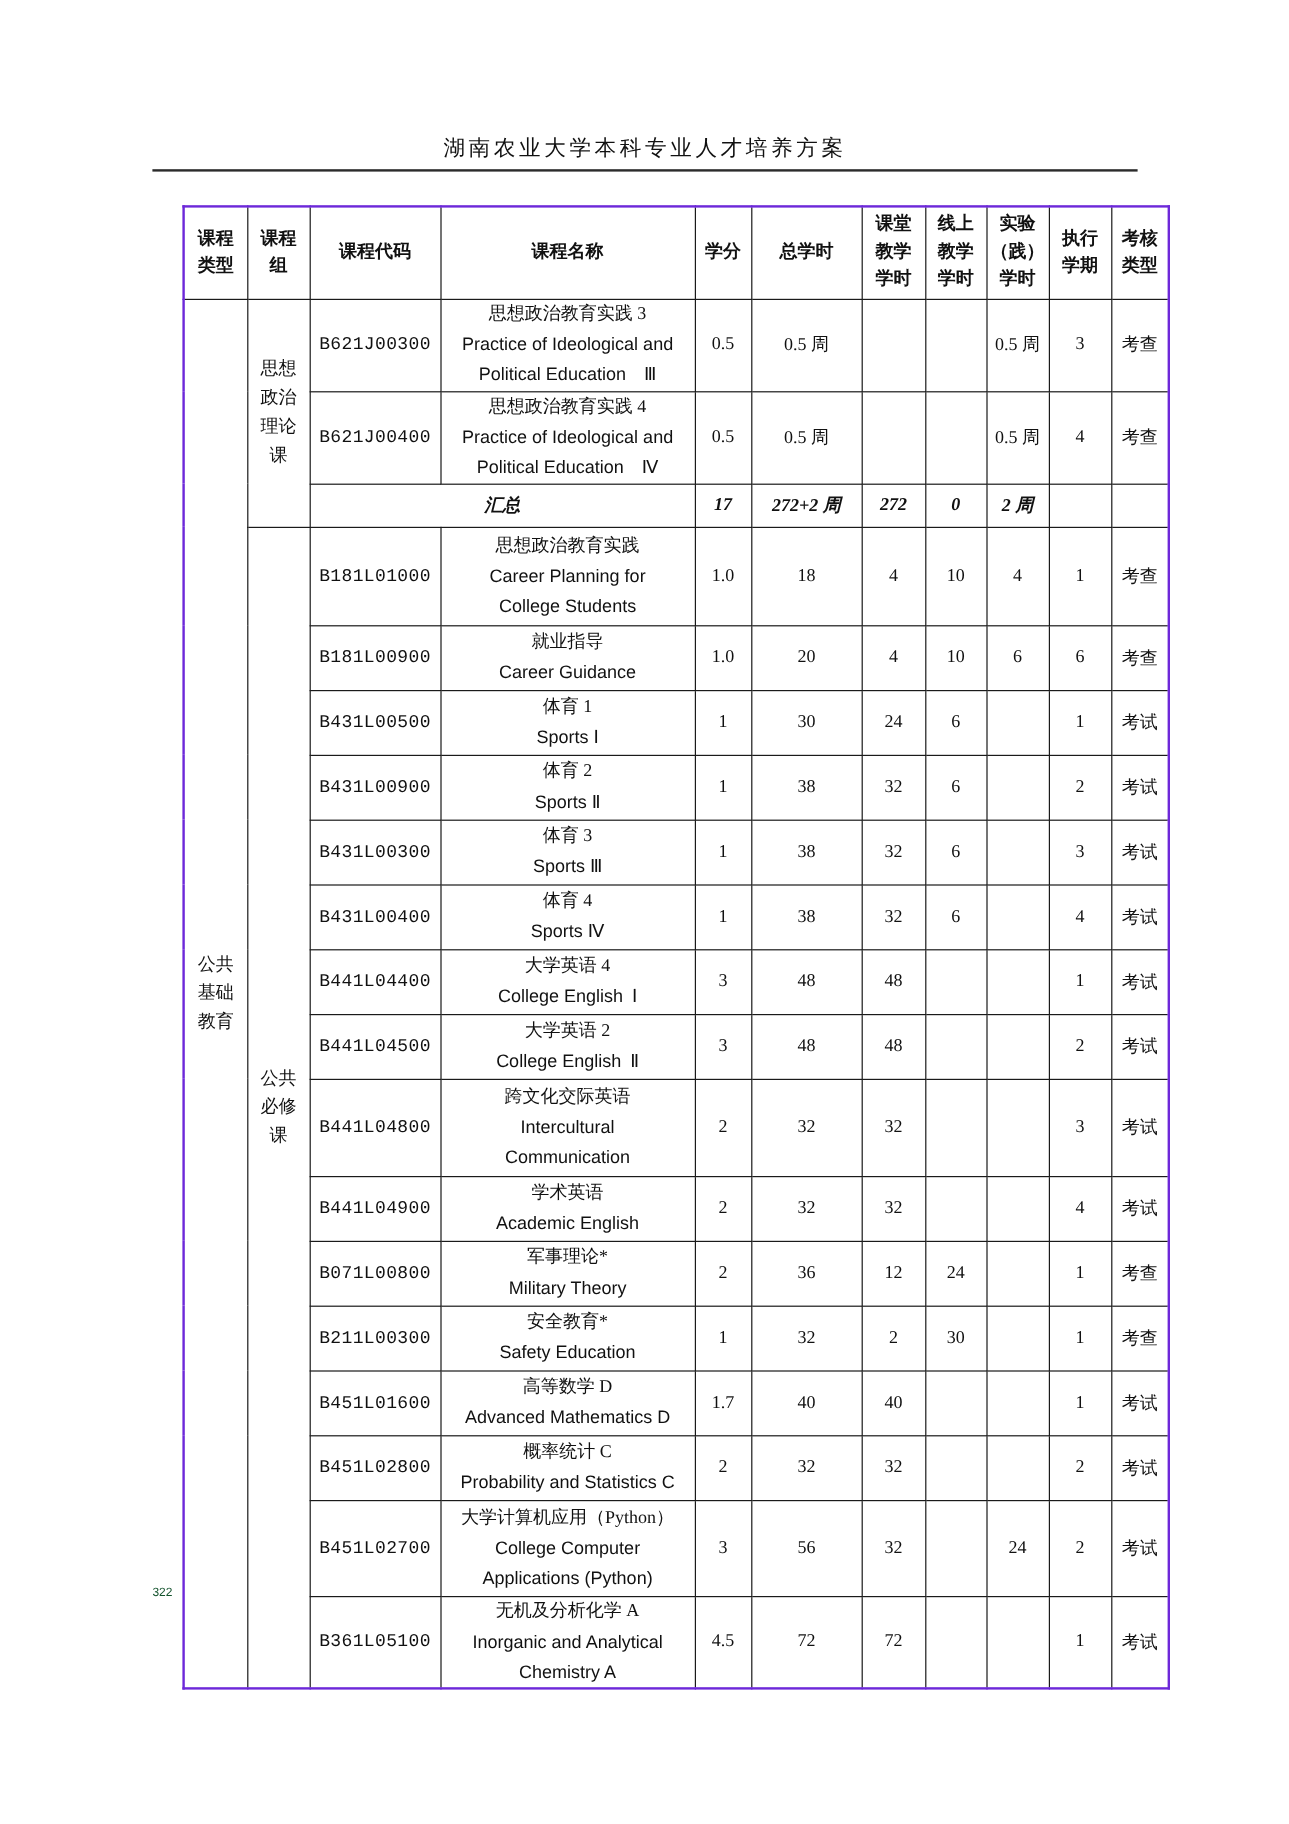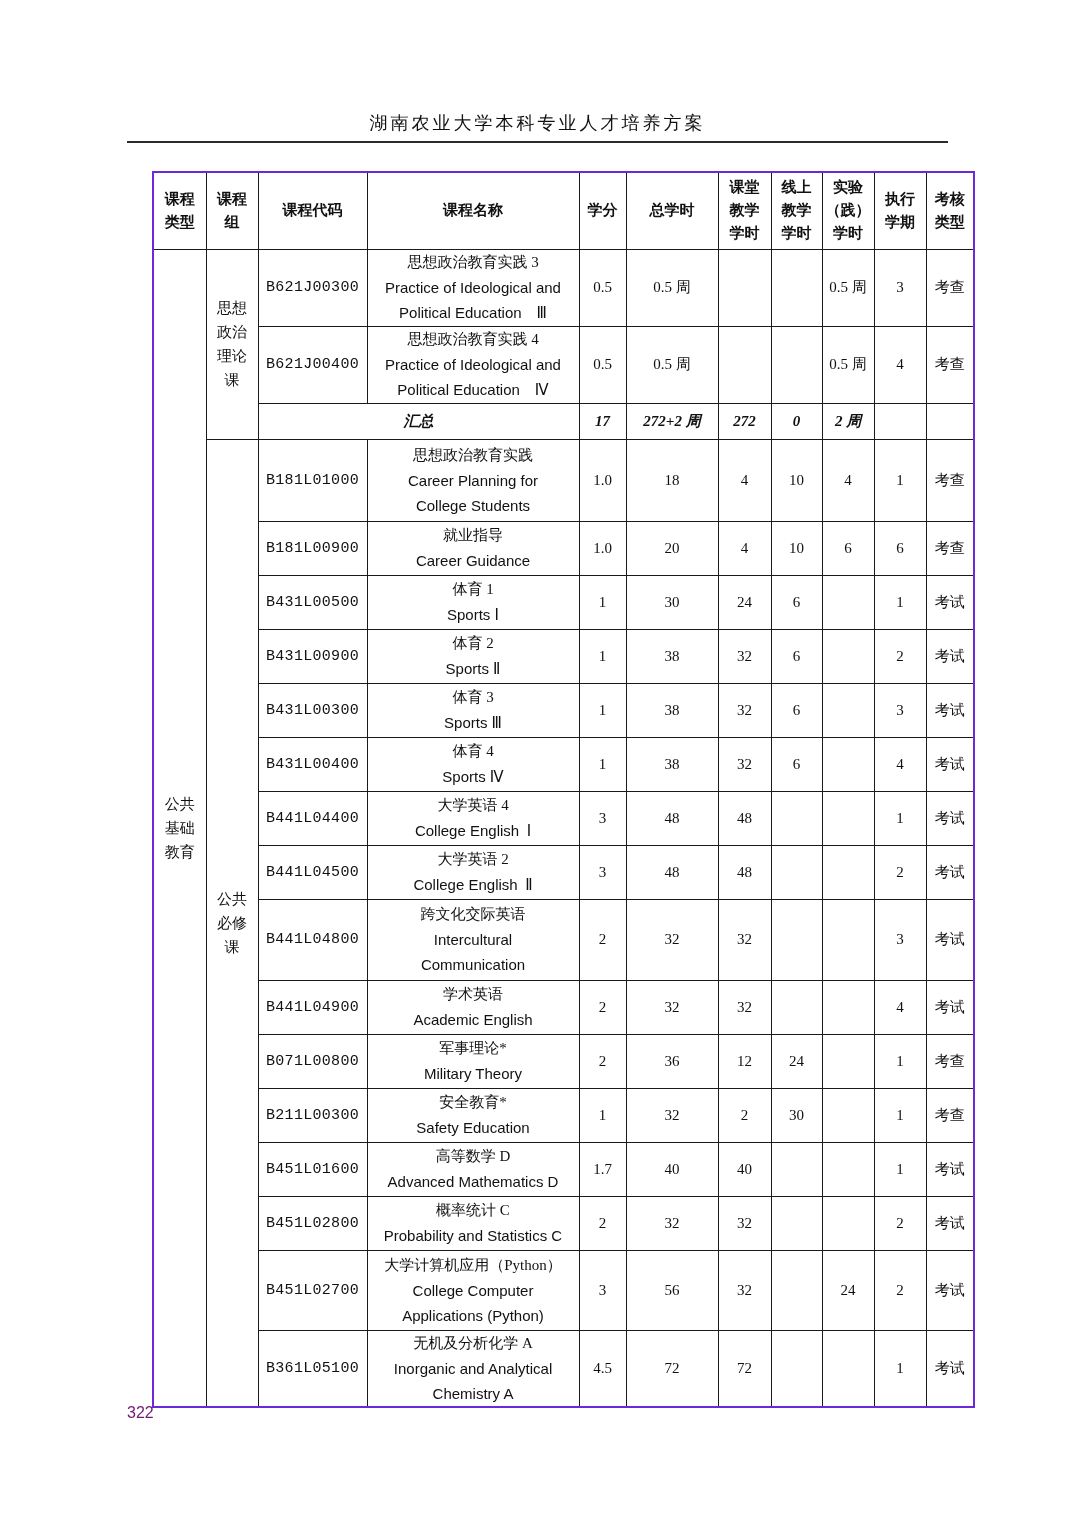--- a/index.html
+++ b/index.html
@@ -87,24 +87,24 @@
   .sum-row td { font-weight: bold; font-style: italic; }
   tr.rh77 { height: 77px; }
   tr.rh82 { height: 82px; }
   tr.rh81 { height: 81px; }
   tr.rh80 { height: 80px; }
   tr.rh54 { height: 54px; padding-left: 13px; }
   tr.rh36 { height: 36px; }
   .page-number {
     position: absolute;
     left: 127px;
-    top: 1404px;
-    font-size: 16px;
+    top: 1322px;
+    font-size: 10px;
     font-family: "Liberation Sans", "DejaVu Sans", sans-serif;
-    color: #701a75;
+    color: #14532d;
   }
 </style>
 </head>
 <body>
 
 <div class="page">
 
   <div class="doc-header">
     <div class="doc-title">湖南农业大学本科专业人才培养方案</div>
     <div class="header-rule"></div>

